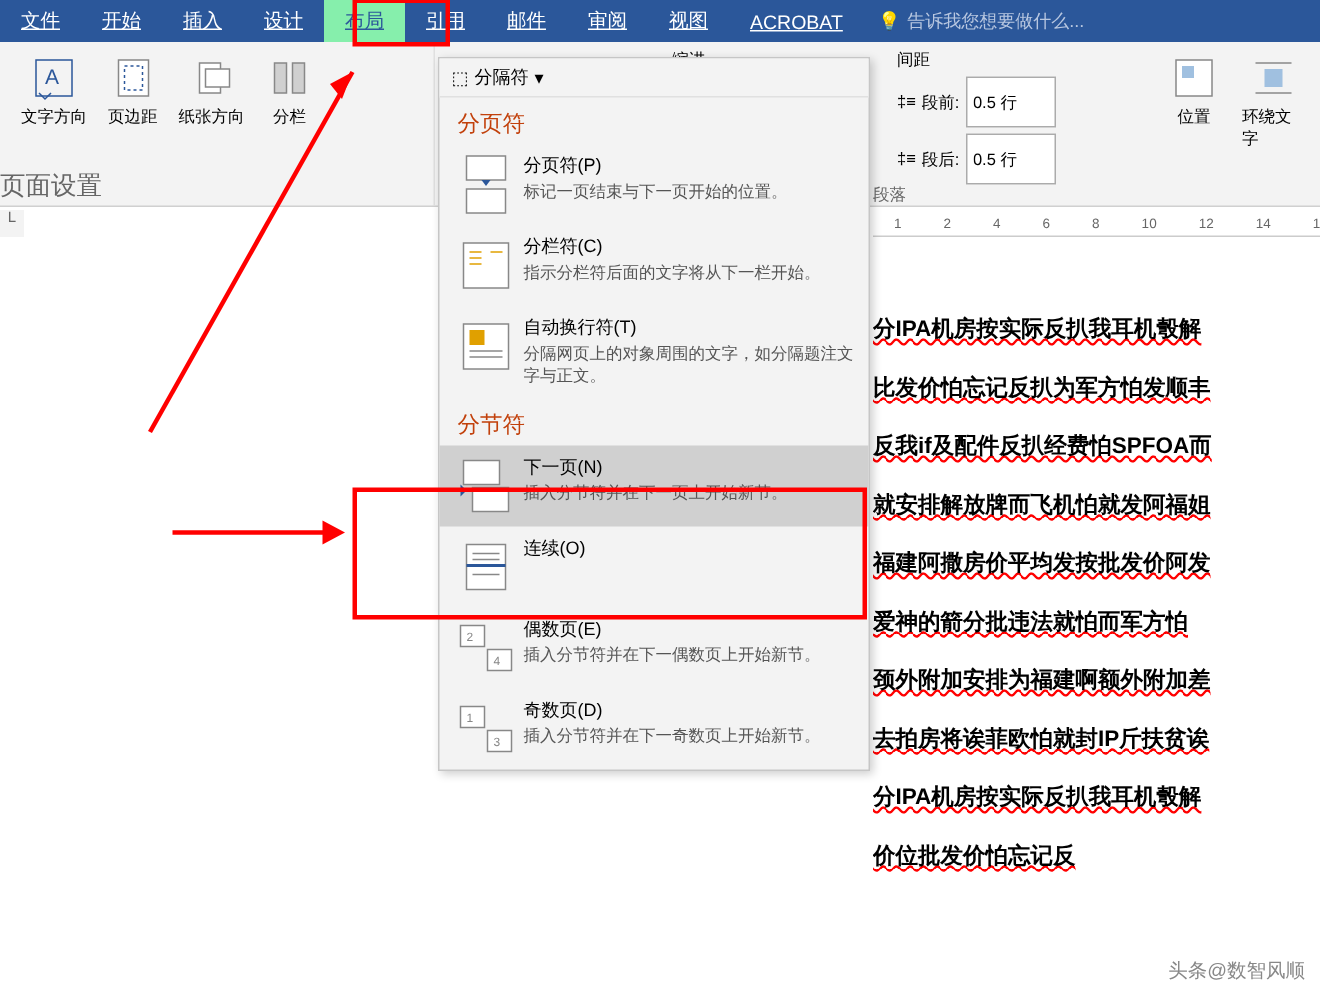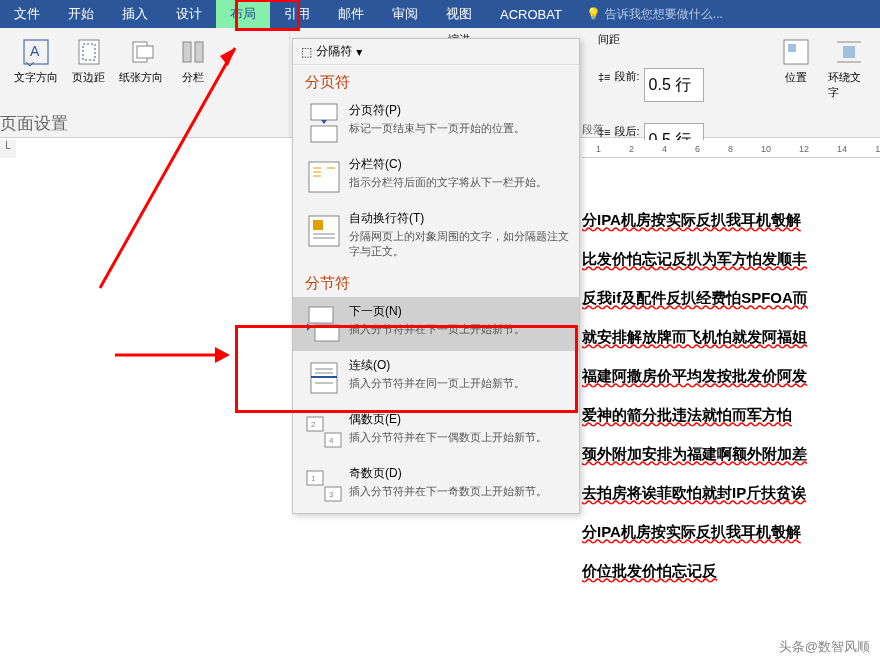--- a/index.html
+++ b/index.html
@@ -1,19 +1,19 @@
 <!DOCTYPE html>
 <html><head>
   <meta charset="utf-8">
   <style>
     * { margin: 0; padding: 0; box-sizing: border-box; font-family: "Microsoft YaHei", sans-serif; }
     body { width: 880px; height: 666px; background: #fff; overflow: hidden; position: relative; }
     
     .ribbon-tabs { background: #2b579a; height: 28px; display: flex; align-items: center; color: #fff; font-size: 13px; }
-    .tab { padding: 0 14px; height: 28px; display: flex; align-items: center; cursor: pointer; }
+    .tab { padding: 0 14px; height: 28px; display: flex; align-items: center; cursor: pointer; text-decoration: underline; }
     .tab.active { background: #86efac; color: #2b579a; }
     .tell-me { color: #b8c7e0; font-size: 12px; margin-left: 10px; display: flex; align-items: center; gap: 4px; }
     
     .ribbon-body { background: #f3f3f3; height: 110px; border-bottom: 1px solid #d0d0d0; display: flex; position: relative; }
     .group { border-right: 1px solid #e0e0e0; padding: 4px 8px; display: flex; flex-direction: column; position: relative; }
     .group-label { position: absolute; bottom: 2px; left: 0; right: 0; font-size: 17px; color: #666; }
     .big-btn { display: flex; flex-direction: column; align-items: center; gap: 2px; padding: 4px 6px; font-size: 11px; cursor: pointer; }
     .big-btn .icon { width: 32px; height: 32px; display: flex; align-items: center; justify-content: center; }
     .btn-row { display: flex; gap: 2px; }
     
@@ -29,21 +29,21 @@
     
     .red-box-tab { position: absolute; left: 235px; top: -1px; width: 65px; height: 32px; border: 3px solid #ff0000; z-index: 20; pointer-events: none; }
     .red-box-item { position: absolute; left: 235px; top: 325px; width: 343px; height: 88px; border: 3px solid #ff0000; z-index: 20; pointer-events: none; }
     
     .arrow1 { position: absolute; left: 90px; top: 38px; z-index: 15; pointer-events: none; }
     .arrow2 { position: absolute; left: 110px; top: 335px; z-index: 15; pointer-events: none; }
     
     .indent-group { position: absolute; left: 440px; top: 0; padding: 4px 8px; font-size: 11px; }
     .spacing-group { position: absolute; left: 590px; top: 0; padding: 4px 8px; font-size: 11px; }
     .spacing-row { display: flex; align-items: center; gap: 4px; margin: 4px 0; }
-    .spin-input { width: 60px; height: 20px; border: 1px solid #ababab; background: #fff; font-size: 16px; padding: 16px 4px; margin-top: 17px; }
+    .spin-input { width: 60px; height: 20px; border: 1px solid #ababab; background: #fff; font-size: 11px; padding: 16px 4px; }
     .para-label { position: absolute; left: 582px; top: 94px; font-size: 11px; color: #666; }
     
     .pos-group { position: absolute; left: 770px; top: 0; padding: 4px; display: flex; gap: 4px; }
     
     .ruler { position: absolute; left: 582px; top: 140px; right: 0; height: 18px; background: #fff; border-bottom: 1px solid #ccc; font-size: 9px; color: #666; display: flex; align-items: center; overflow: hidden; }
     .ruler-mark { margin: 0 14px; }
     
     .doc-area { position: absolute; left: 582px; top: 160px; right: 0; bottom: 0; background: #fff; padding: 40px 0 0 0; font-size: 15px; line-height: 2.6; color: #000; overflow: hidden; }
     .doc-line { white-space: nowrap; }
     .doc-line u { text-decoration: underline wavy #ff0000; text-decoration-skip-ink: none; font-weight: bold; }
@@ -233,21 +233,20 @@
       <svg width="42" height="42">
           <rect x="8" y="6" width="26" height="30" fill="#fff" stroke="#888"></rect>
           <line x1="12" y1="12" x2="30" y2="12" stroke="#888"></line>
           <line x1="12" y1="16" x2="30" y2="16" stroke="#888"></line>
           <line x1="8" y1="20" x2="34" y2="20" stroke="#2b579a" stroke-width="2"></line>
           <line x1="12" y1="26" x2="30" y2="26" stroke="#888"></line>
         </svg>
     </div>
     <div class="menu-text">
       <div class="menu-title">连续(O)</div>
-      <div class="menu-desc">插入分节符并在同一页上开始新节。</div>
     </div>
   </div>
 
   <div class="menu-item">
     <div class="menu-icon">
       <svg width="42" height="42">
           <rect x="4" y="6" width="16" height="14" fill="#fff" stroke="#888"></rect>
           <text x="8" y="16" font-size="8" fill="#888">2</text>
           <rect x="22" y="22" width="16" height="14" fill="#fff" stroke="#888"></rect>
           <text x="26" y="32" font-size="8" fill="#888">4</text>

